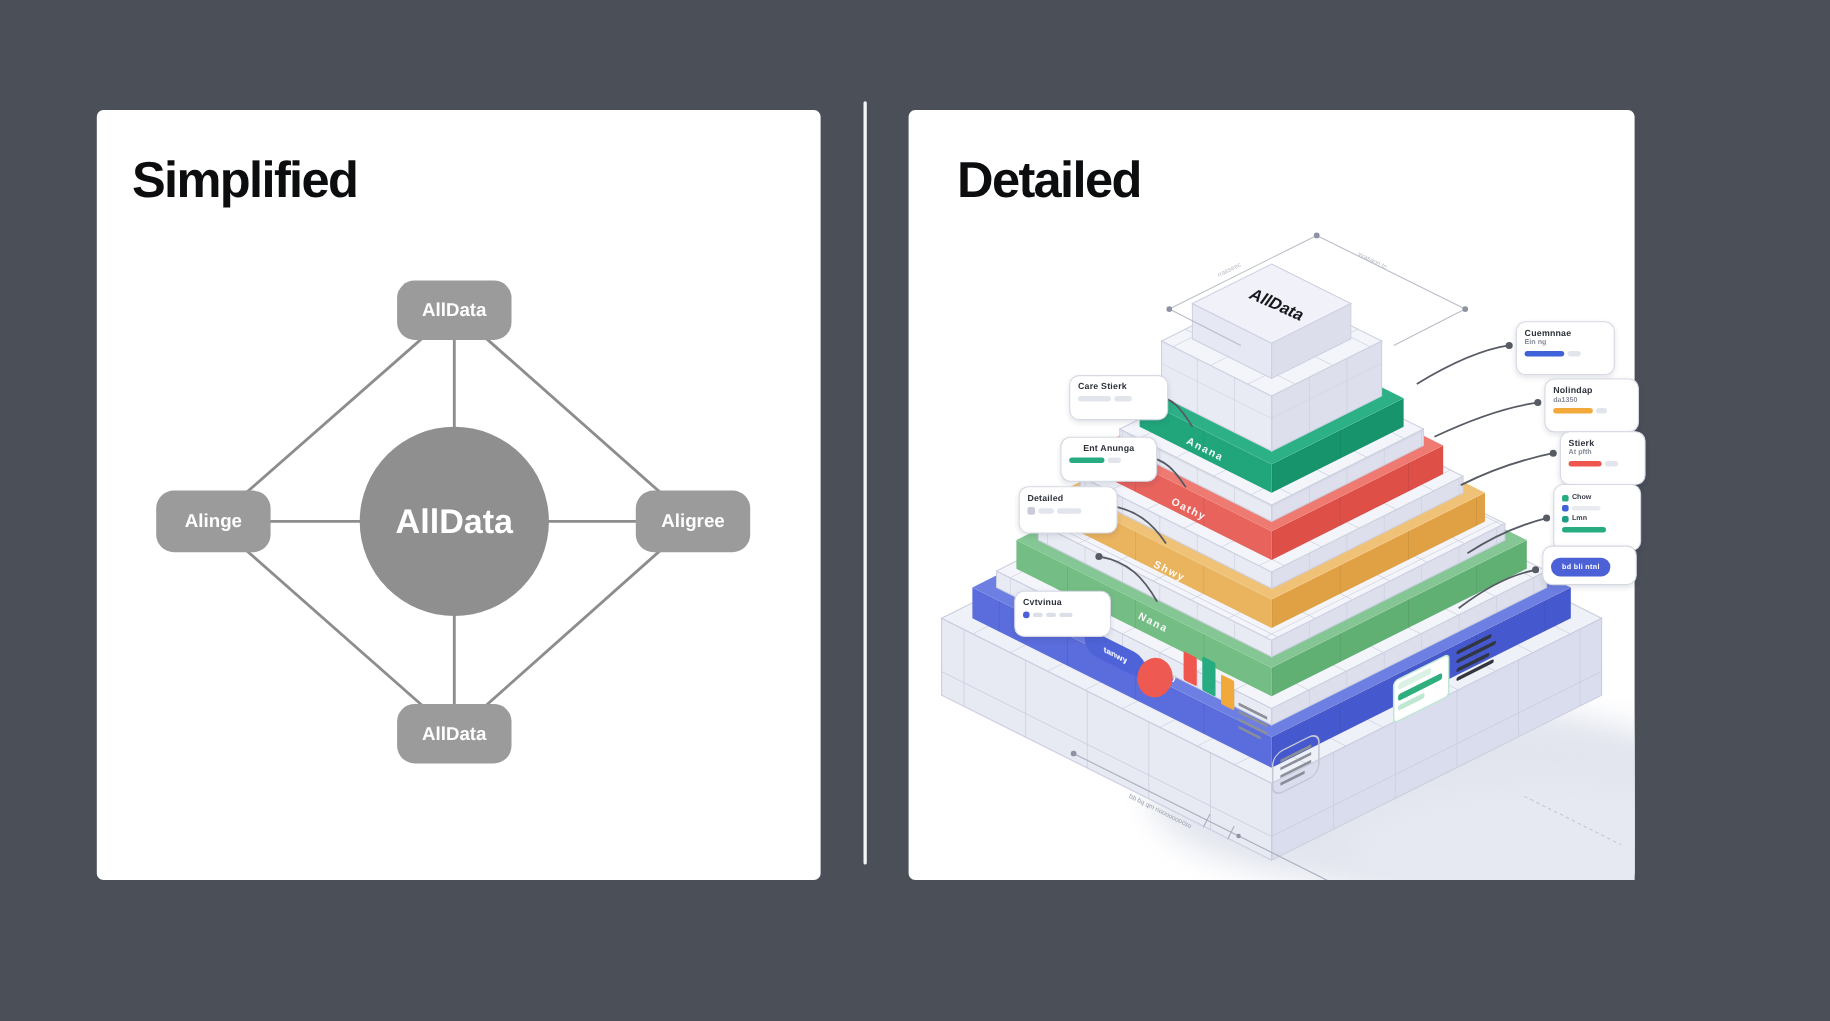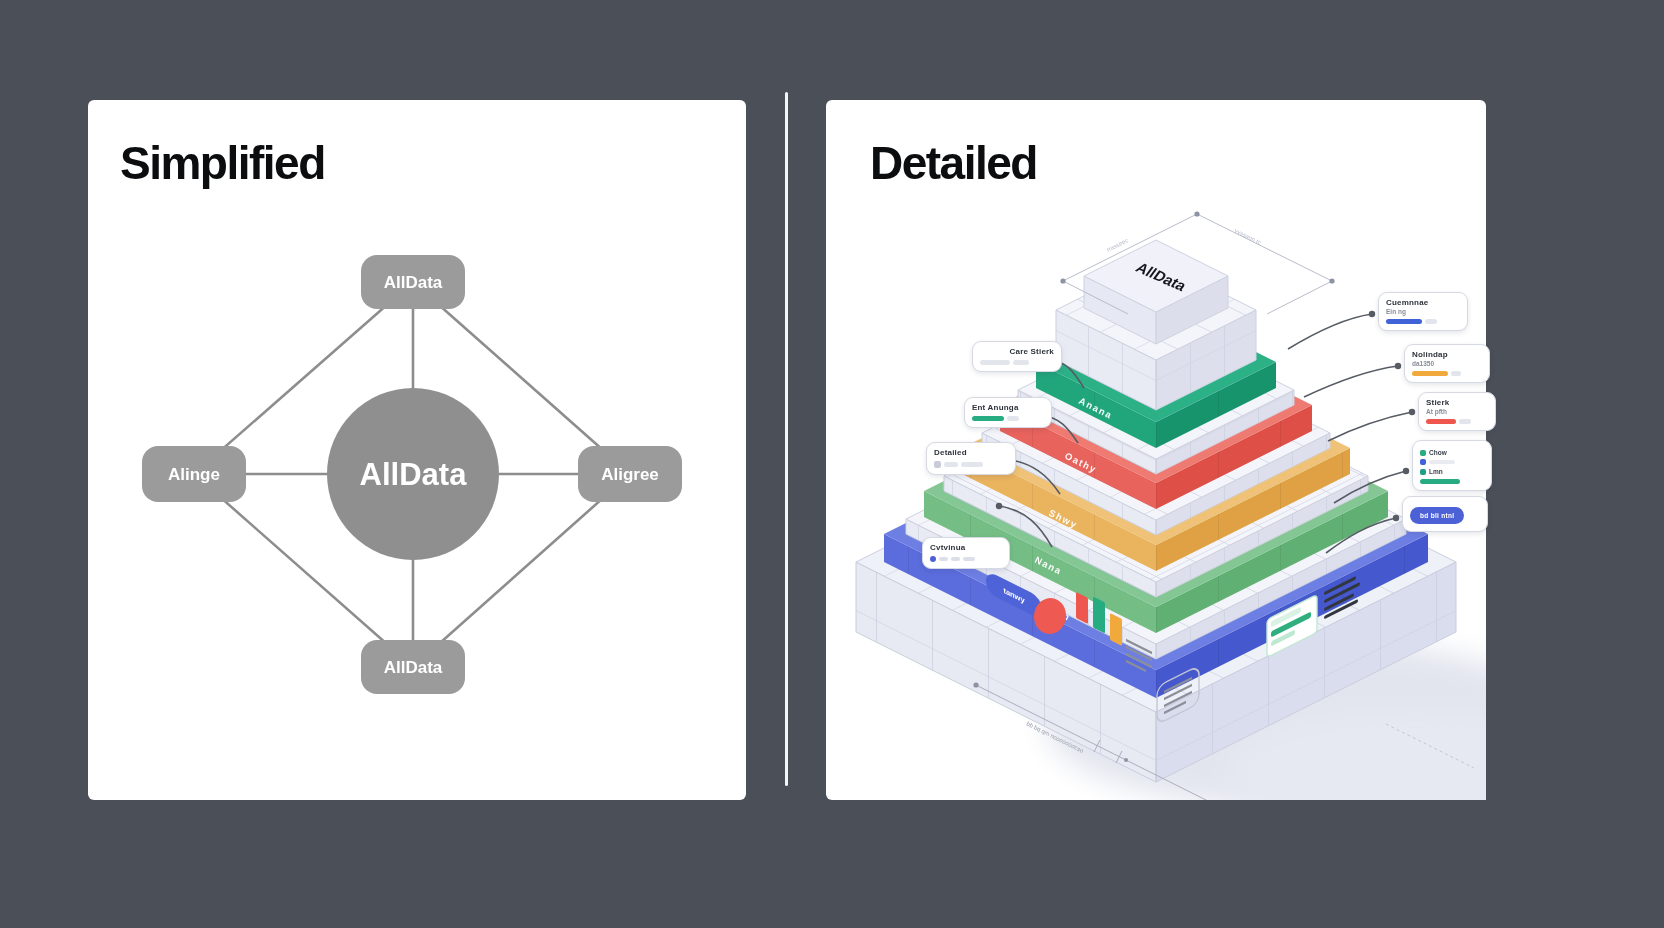--- a/index.html
+++ b/index.html
@@ -23,21 +23,21 @@
   #divider{
     position:absolute;left:785px;top:92px;width:3px;height:694px;
     background:#f4f5f7;border-radius:2px;
   }
   .fill-svg{position:absolute;left:0;top:0;width:100%;height:100%;}
   
   .callout{
     position:absolute;background:#ffffff;
     border:1.5px solid #d6d9e3;border-radius:9px;
     box-shadow:0 2px 5px rgba(40,50,80,.12);
-    padding:5px 7px 6px 7px;z-index:3;
+    padding:5px 7px 16px 7px;z-index:3;
   }
   .c-title{font-size:8px;font-weight:700;color:#2e323b;letter-spacing:.2px;white-space:nowrap;}
   .c-sub{font-size:6.5px;font-weight:700;color:#878c98;margin-top:1px;white-space:nowrap;}
   .bar-row{display:flex;align-items:center;gap:3px;margin-top:4px;}
   .bar{height:5px;border-radius:2.5px;background:#e3e5ed;}
   .bar.green{background:#27ab80;}
   .bar.blue{background:#3f62d9;}
   .bar.orange{background:#f2a93b;}
   .bar.red{background:#ee564e;}
   .legend-row{display:flex;align-items:center;gap:3px;margin-top:3px;}
@@ -309,28 +309,28 @@
       <circle cx="178" cy="359" r="3.2"></circle>
       <circle cx="173" cy="406" r="3.2"></circle>
       <circle cx="546" cy="214" r="3.2"></circle>
       <circle cx="572" cy="266" r="3.2"></circle>
       <circle cx="586" cy="312" r="3.2"></circle>
       <circle cx="580" cy="371" r="3.2"></circle>
       <circle cx="570" cy="418" r="3.2"></circle>
     </g>
   </svg>
 
-  <div class="callout" style="left:146px;top:241px;width:74px;text-align:right;">
+  <div class="callout" style="left:146px;top:241px;width:74px;">
     <div class="c-title">Care Stierk</div>
     <div class="bar-row">
         <div class="bar" style="width:30px"></div>
         <div class="bar" style="width:16px"></div>
       </div>
   </div>
-  <div class="callout" style="left:138px;top:297px;width:72px;">
+  <div class="callout" style="left:138px;top:297px;width:72px;text-align:center;">
     <div class="c-title">Ent Anunga</div>
     <div class="bar-row">
         <div class="bar green" style="width:32px"></div>
         <div class="bar" style="width:12px"></div>
       </div>
   </div>
   <div class="callout" style="left:100px;top:342px;width:74px;">
     <div class="c-title">Detailed</div>
     <div class="bar-row">
         <span class="mini-icon"></span>

